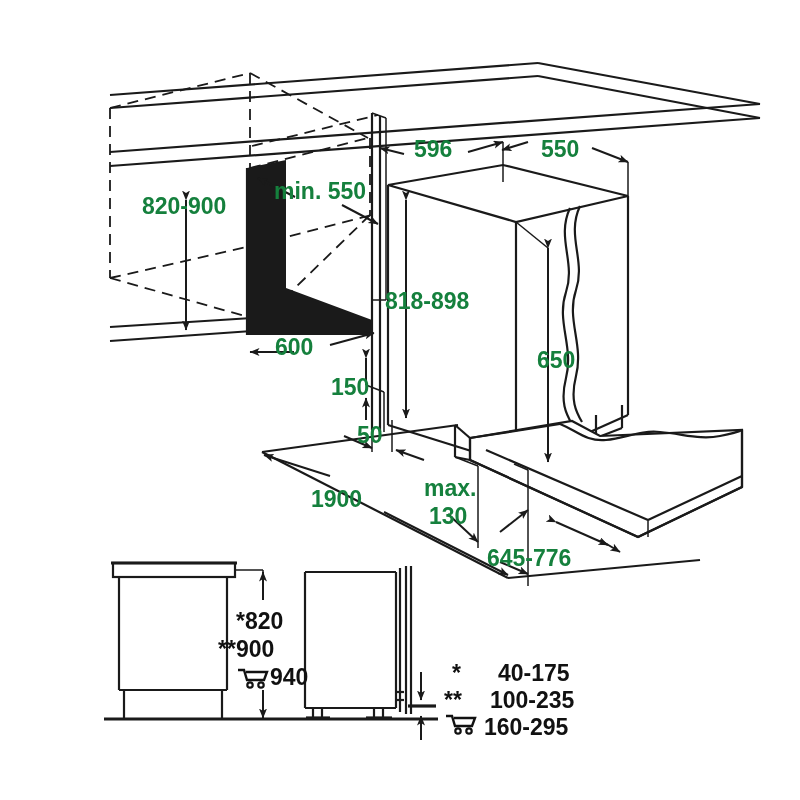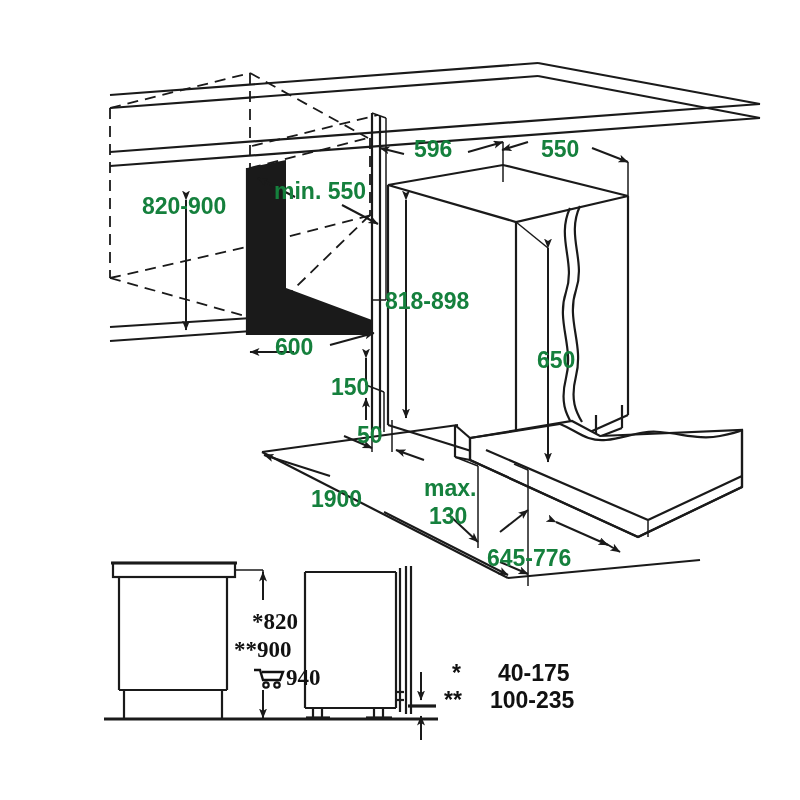--- a/index.html
+++ b/index.html
@@ -321,21 +321,21 @@
   <div class="dimtext" style="left:357px; top:424px;">50</div>
 
   <div class="dimtext" style="left:311px; top:488px;">1900</div>
 
   <div class="dimtext" style="left:424px; top:477px;">max.</div>
 
   <div class="dimtext" style="left:429px; top:505px;">130</div>
 
   <div class="dimtext" style="left:487px; top:523px;margin-top:24px;">645-776</div>
 
-  <div class="legend-block" style="left:252px; top:608px;font-family:Liberation Serif, serif;">
+  <div class="legend-block" style="left:236px; top:608px;">
     <div class="stack-row">
       <span>*820</span>
     </div>
     <div class="stack-row">
       <span style="margin-left:-18px;">**900</span>
     </div>
     <div class="stack-row">
       <span class="cart-ico">
         <svg viewBox="0 0 34 22" width="34" height="22" aria-hidden="true">
           <path d="M2,3 L8,3 L11,13 L28,13 L31,5 L10,5" fill="none" stroke="#111" stroke-width="2.4" stroke-linejoin="miter"></path>
@@ -349,15 +349,25 @@
 
   <div class="legend-block" style="left:444px; top:660px;">
     <div class="legend-row">
       <span class="legend-mark star1">*</span>
       <span>40-175</span>
     </div>
     <div class="legend-row">
       <span class="legend-mark">**</span>
       <span>100-235</span>
     </div>
+    <div class="legend-row">
+      <span class="legend-mark" style="width:40px;">
+        <svg viewBox="0 0 34 22" width="34" height="22" aria-hidden="true">
+          <path d="M2,3 L8,3 L11,13 L28,13 L31,5 L10,5" fill="none" stroke="#111" stroke-width="2.4" stroke-linejoin="miter"></path>
+          <circle cx="14" cy="18" r="2.7" fill="none" stroke="#111" stroke-width="2.2"></circle>
+          <circle cx="25" cy="18" r="2.7" fill="none" stroke="#111" stroke-width="2.2"></circle>
+        </svg>
+      </span>
+      <span>160-295</span>
+    </div>
   </div>
 
 </div>
 
 </body></html>

